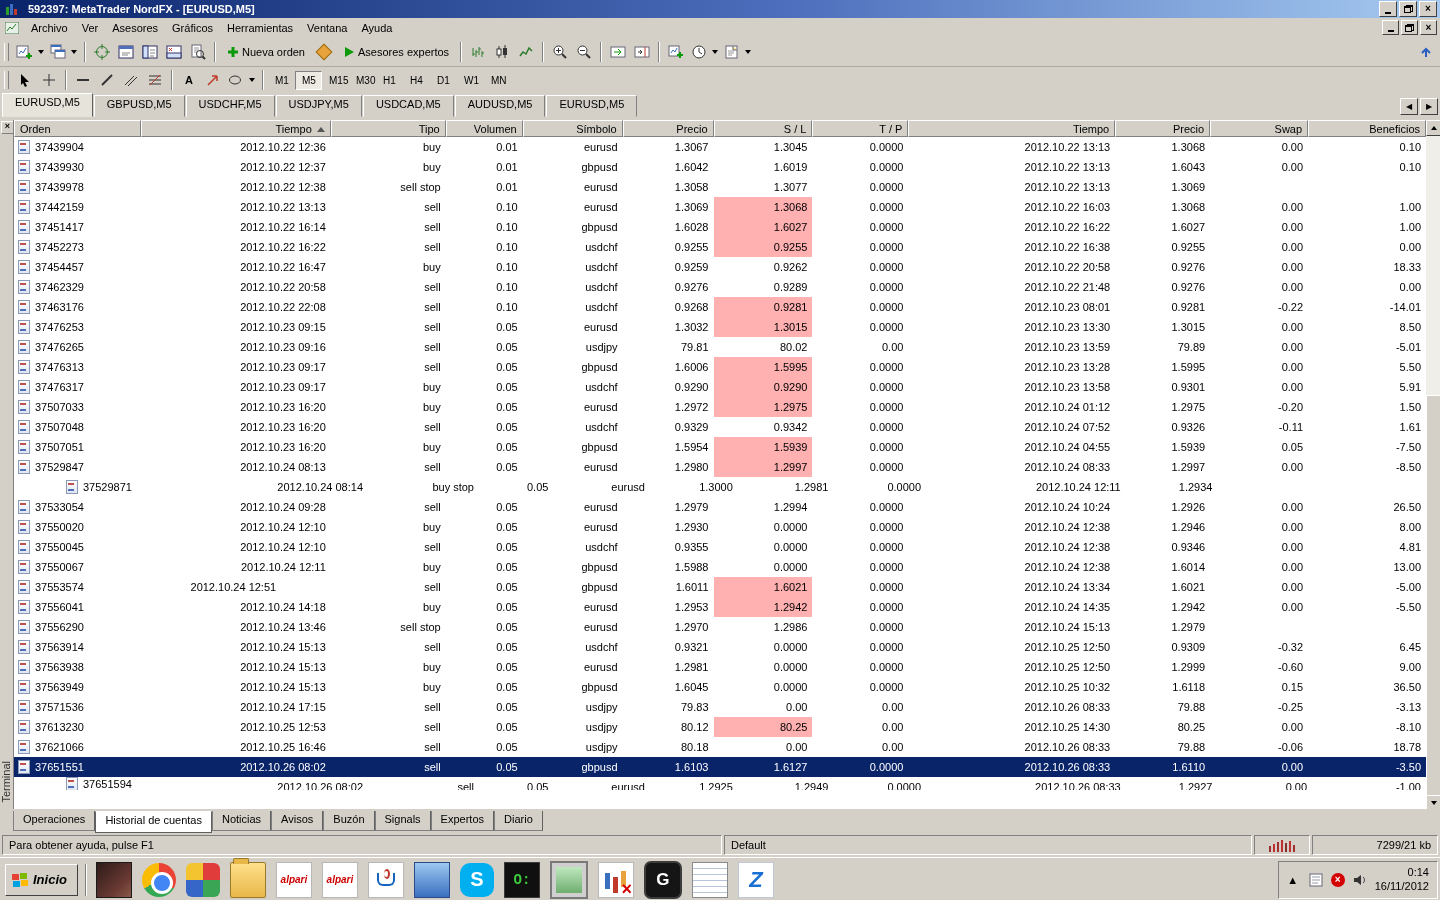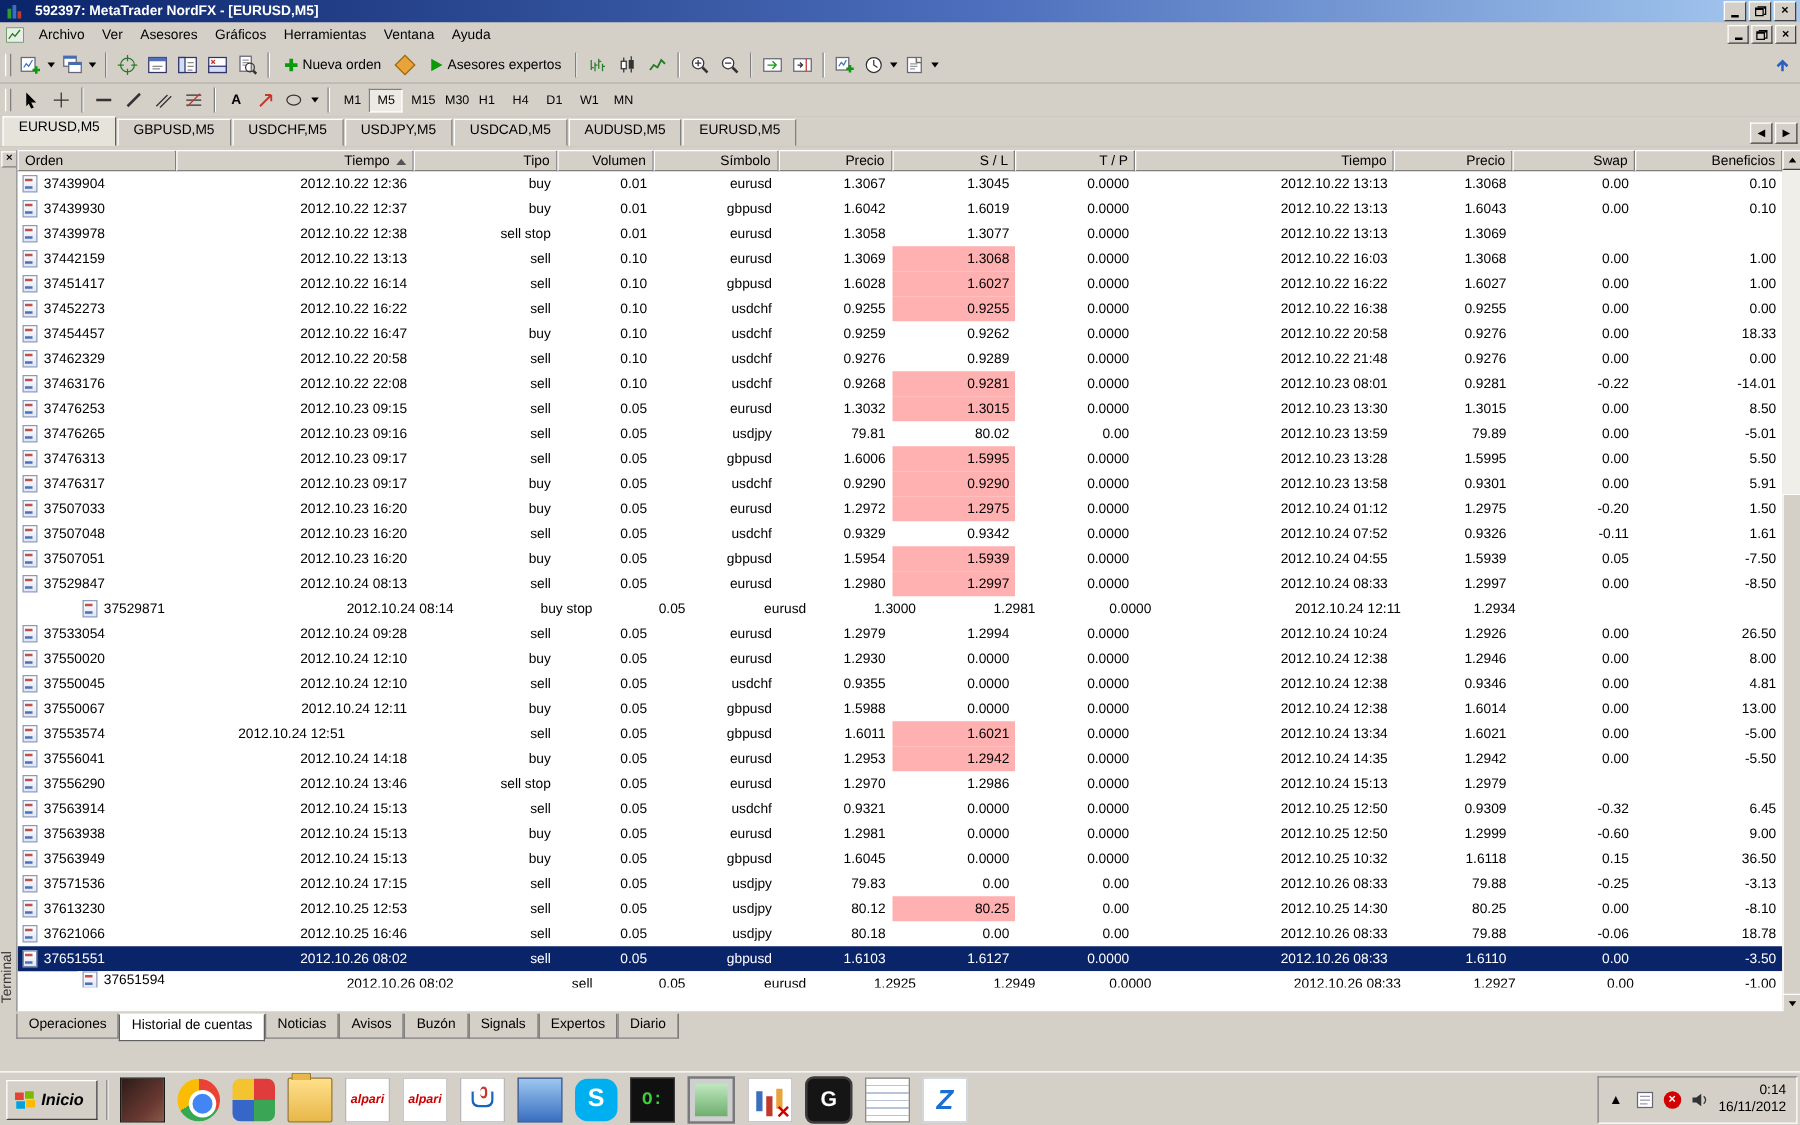--- a/index.html
+++ b/index.html
@@ -1019,20 +1019,36 @@
         <span class="ttab active">Historial de cuentas</span>
         <span class="ttab">Noticias</span>
         <span class="ttab">Avisos</span>
         <span class="ttab">Buzón</span>
         <span class="ttab">Signals</span>
         <span class="ttab">Expertos</span>
         <span class="ttab">Diario</span>
       </div>
   </div>
 
+  <div id="statusbar">
+    <span class="sbpanel sb-help">Para obtener ayuda, pulse F1</span>
+    <span class="sbpanel sb-profile">Default</span>
+    <span class="sbpanel sb-bars">
+      <svg width="28" height="14">
+          <rect x="1" y="8" width="2" height="6" fill="#a03030"></rect>
+          <rect x="5" y="6" width="2" height="8" fill="#c03030"></rect>
+          <rect x="9" y="4" width="2" height="10" fill="#a03030"></rect>
+          <rect x="13" y="2" width="2" height="12" fill="#c03030"></rect>
+          <rect x="17" y="5" width="2" height="9" fill="#803030"></rect>
+          <rect x="21" y="3" width="2" height="11" fill="#c03030"></rect>
+          <rect x="25" y="7" width="2" height="7" fill="#a03030"></rect>
+        </svg>
+    </span>
+    <span class="sbpanel sb-traffic">7299/21 kb</span>
+  </div>
 
   <div id="taskbar">
     <button class="start">
       <svg width="18" height="16">
           <rect x="1" y="2" width="7" height="6" fill="#e34234"></rect>
           <rect x="9" y="1" width="7" height="6" fill="#7eb900"></rect>
           <rect x="2" y="9" width="7" height="6" fill="#00a3e0"></rect>
           <rect x="10" y="8" width="7" height="6" fill="#ffb900"></rect>
         </svg>
       <span>Inicio</span>

